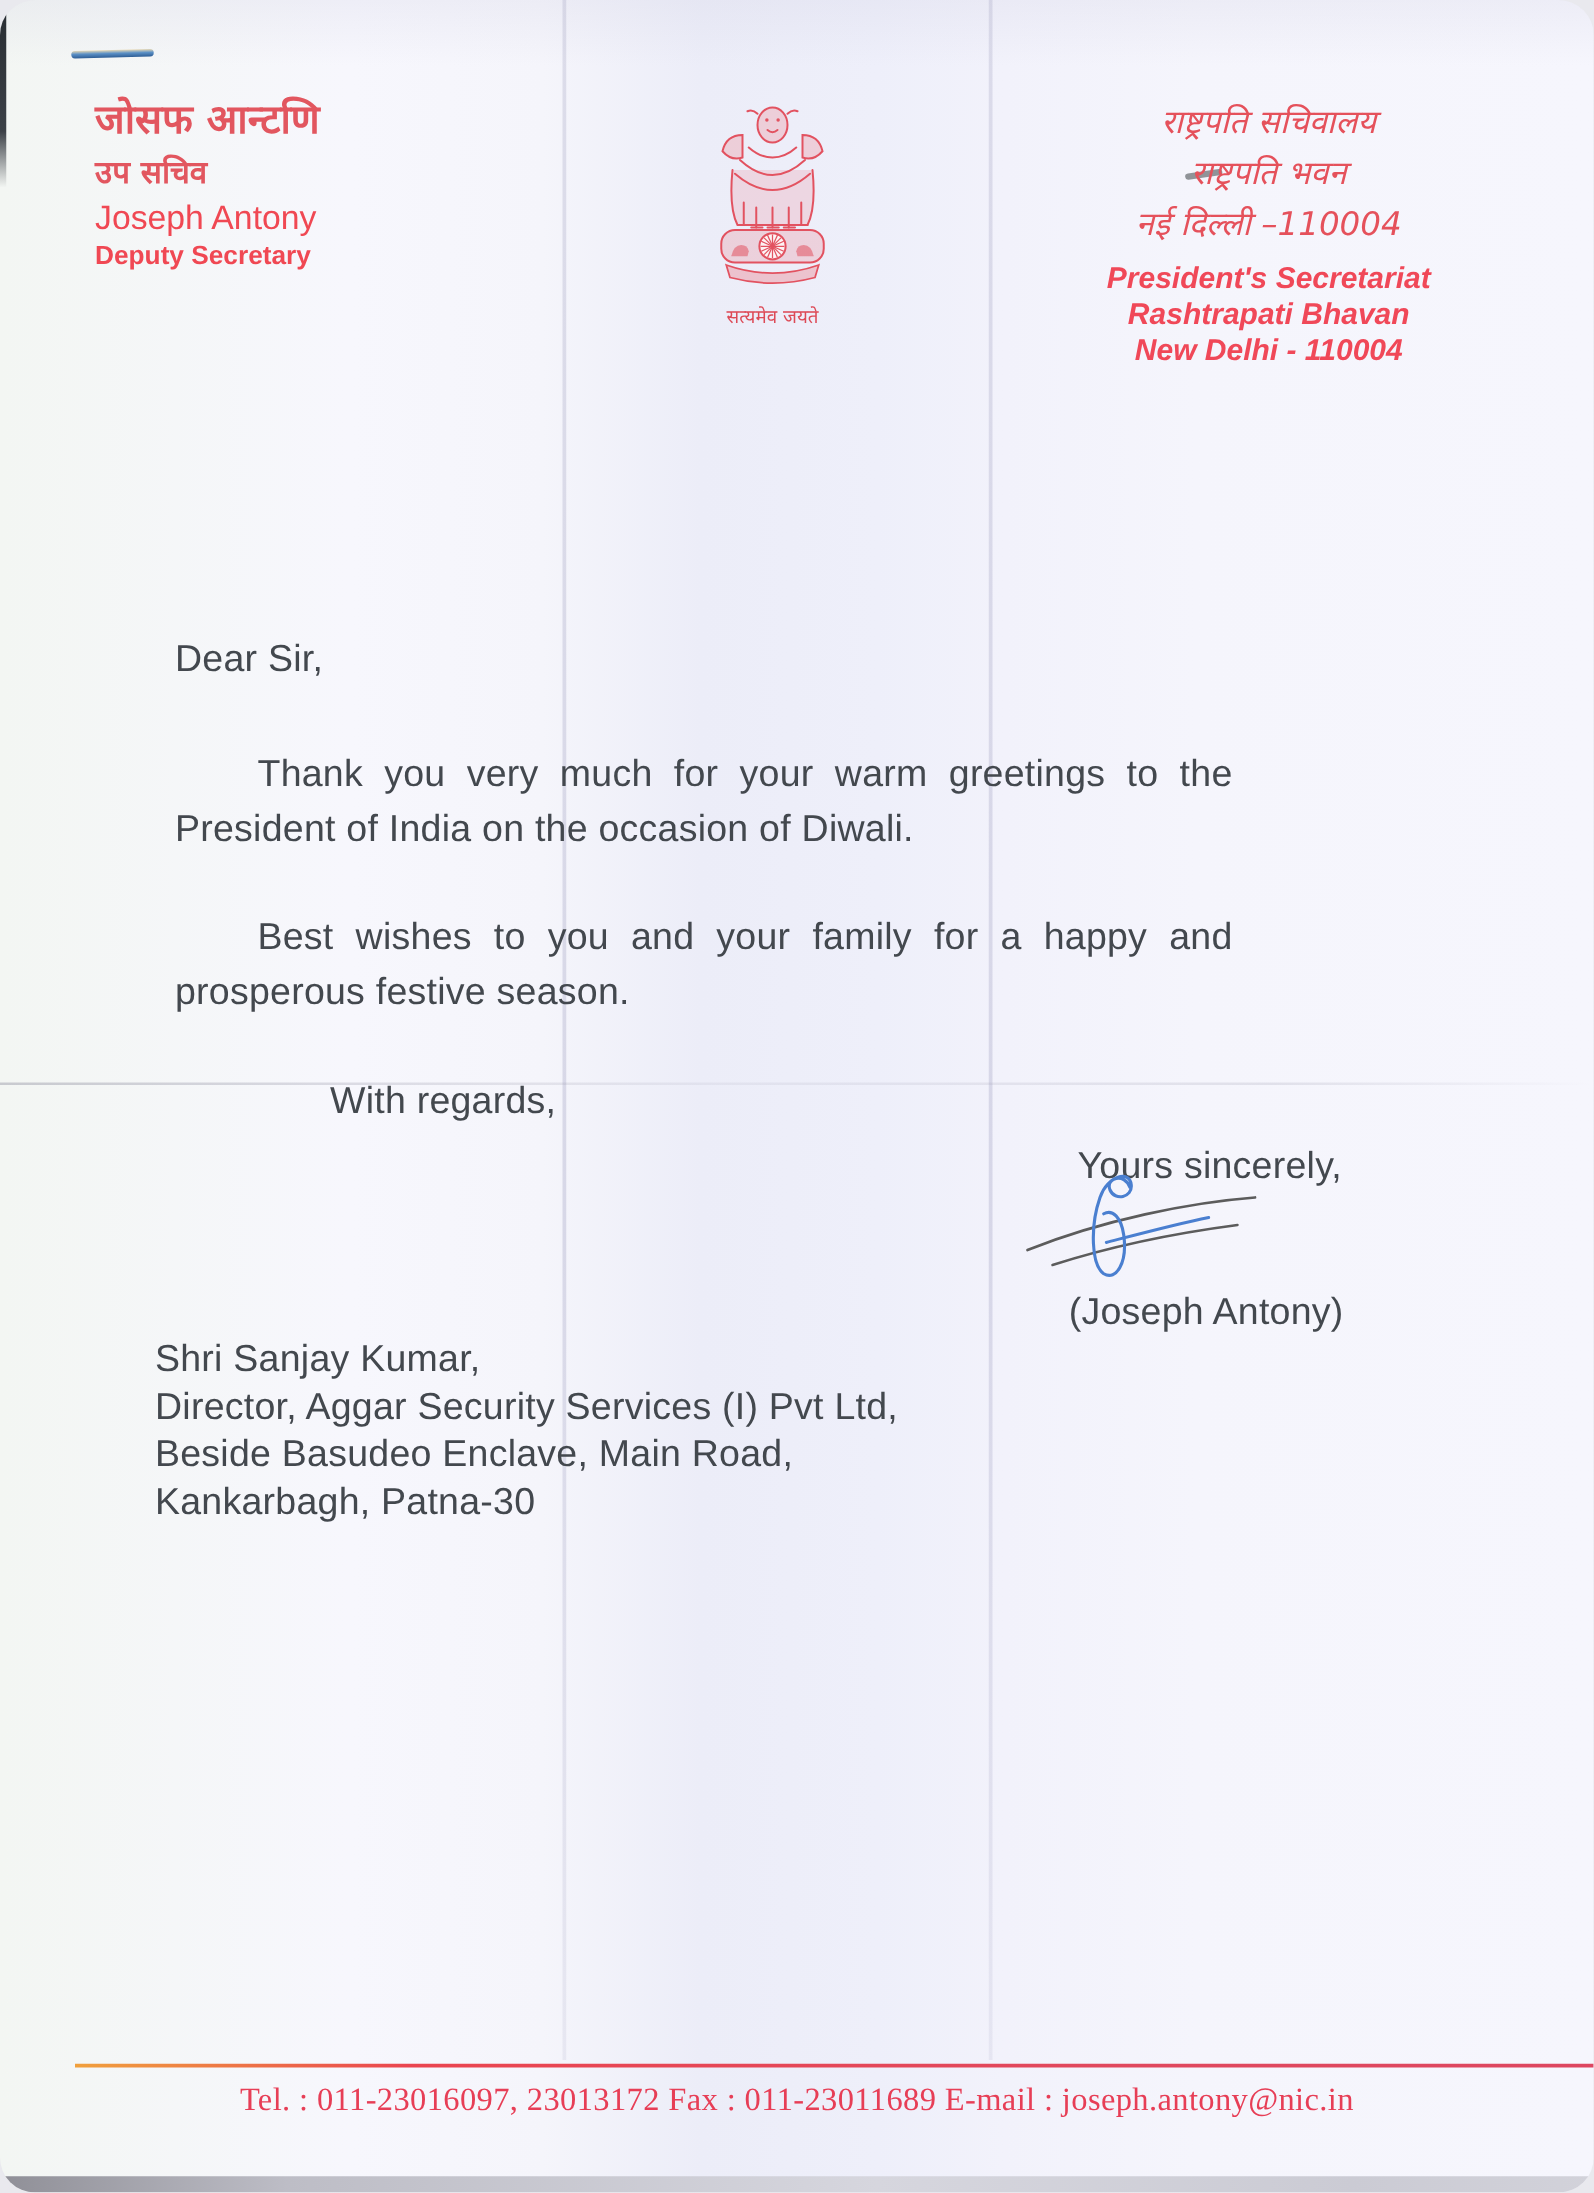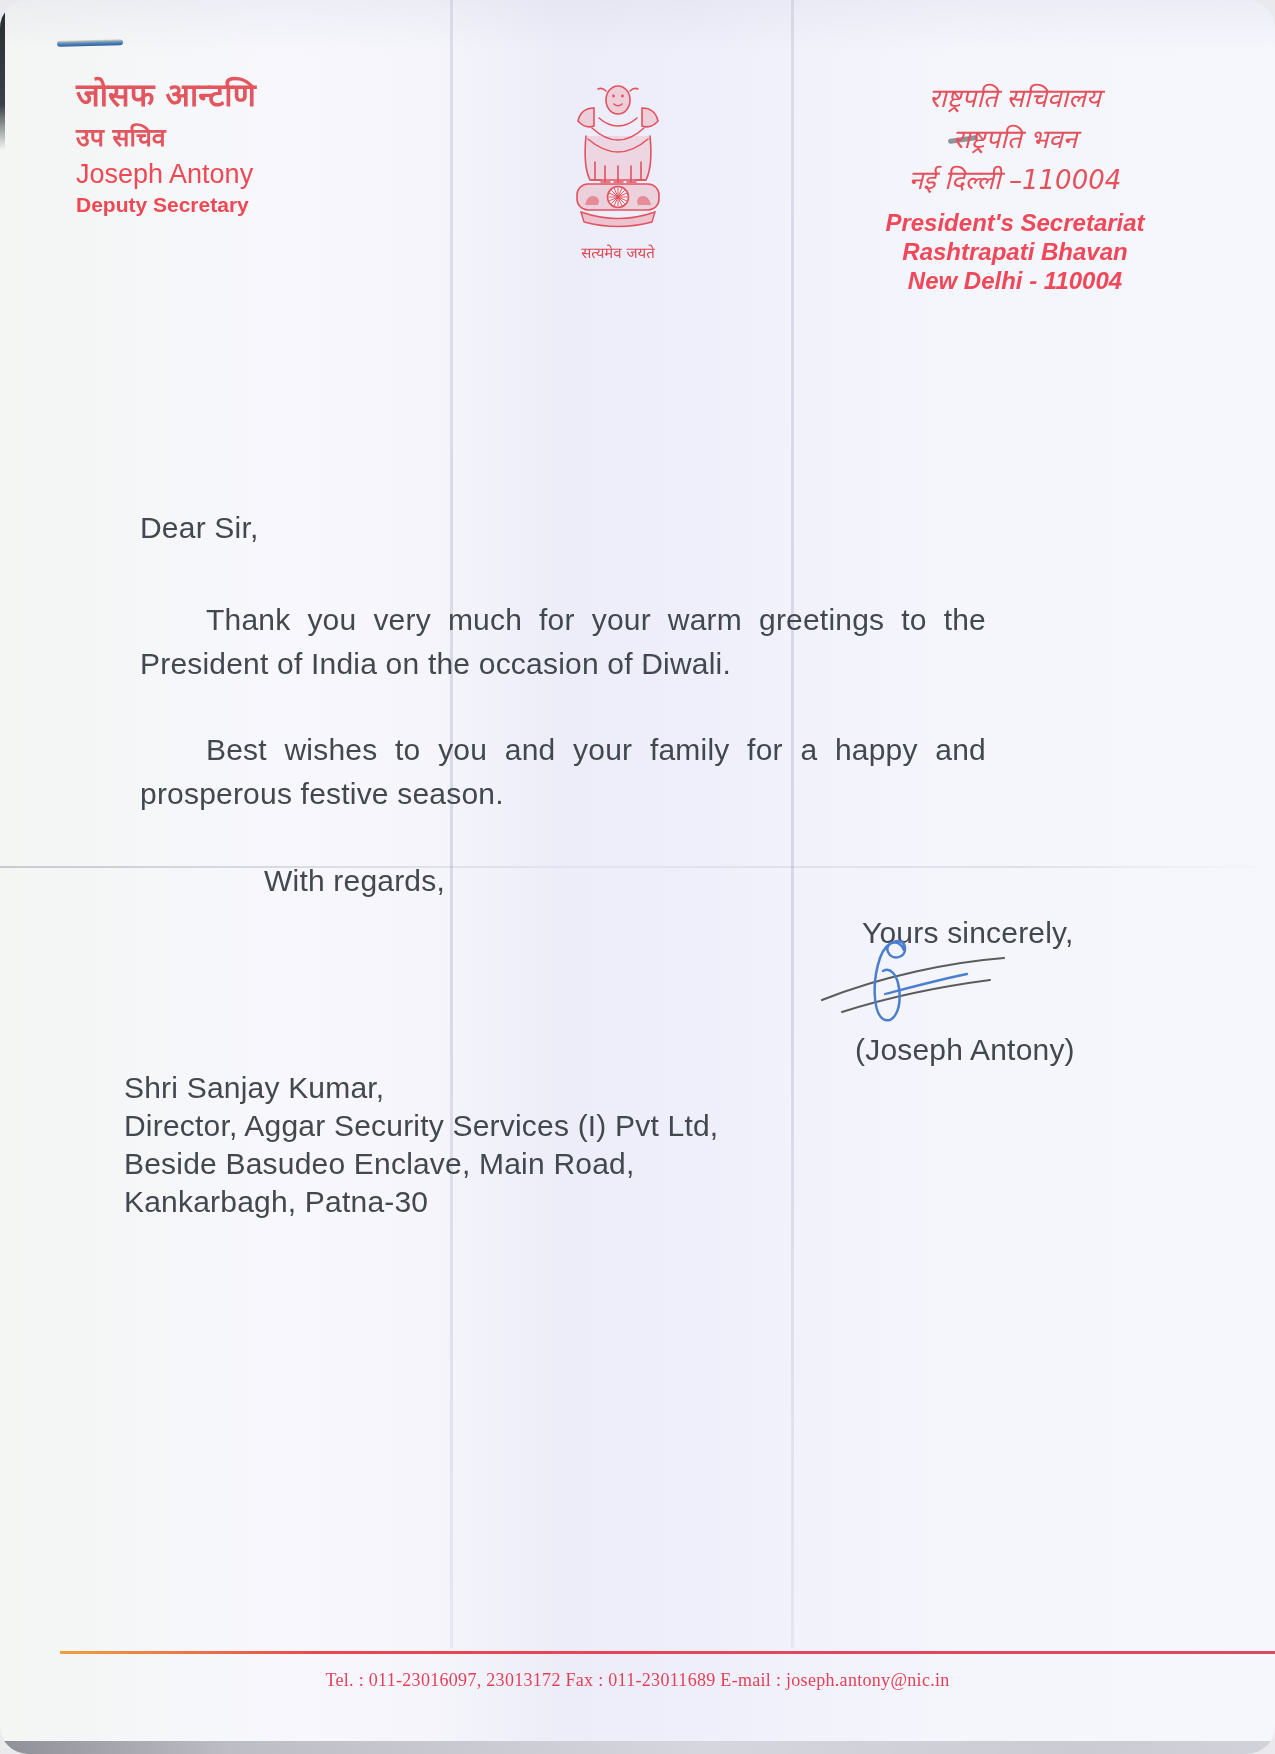--- a/index.html
+++ b/index.html
@@ -59,21 +59,21 @@
   .regards{position:absolute;left:228px;top:861px;line-height:40px;margin-left:36px;}
   .valediction{position:absolute;left:862px;top:913px;line-height:40px;}
   .signature{position:absolute;left:812px;top:934px;}
   .signatory{position:absolute;left:855px;top:1030px;line-height:40px;}
   .recipient{position:absolute;left:124px;top:1069px;line-height:38px;}
 
   
   .footer-rule{position:absolute;left:60px;top:1651px;width:1215px;height:3px;
     background:linear-gradient(90deg,#f0a03c 0%,#ea4550 22%,#e0485e 70%,#dd4660 100%);}
   .footer-text{position:absolute;left:90px;top:1663px;width:1095px;text-align:center;
-    font-family:"Liberation Serif",serif;font-size:18px;line-height:34px;
+    font-family:"Liberation Serif",serif;font-size:26px;line-height:34px;
     color:#e73e56;letter-spacing:.3px;}
 </style>
 </head>
 <body>
 
 <div class="page">
 
   <div class="edge-strip-left"></div>
   <div class="blue-dash"></div>
   <div class="crease-v" style="left:450px;"></div>

